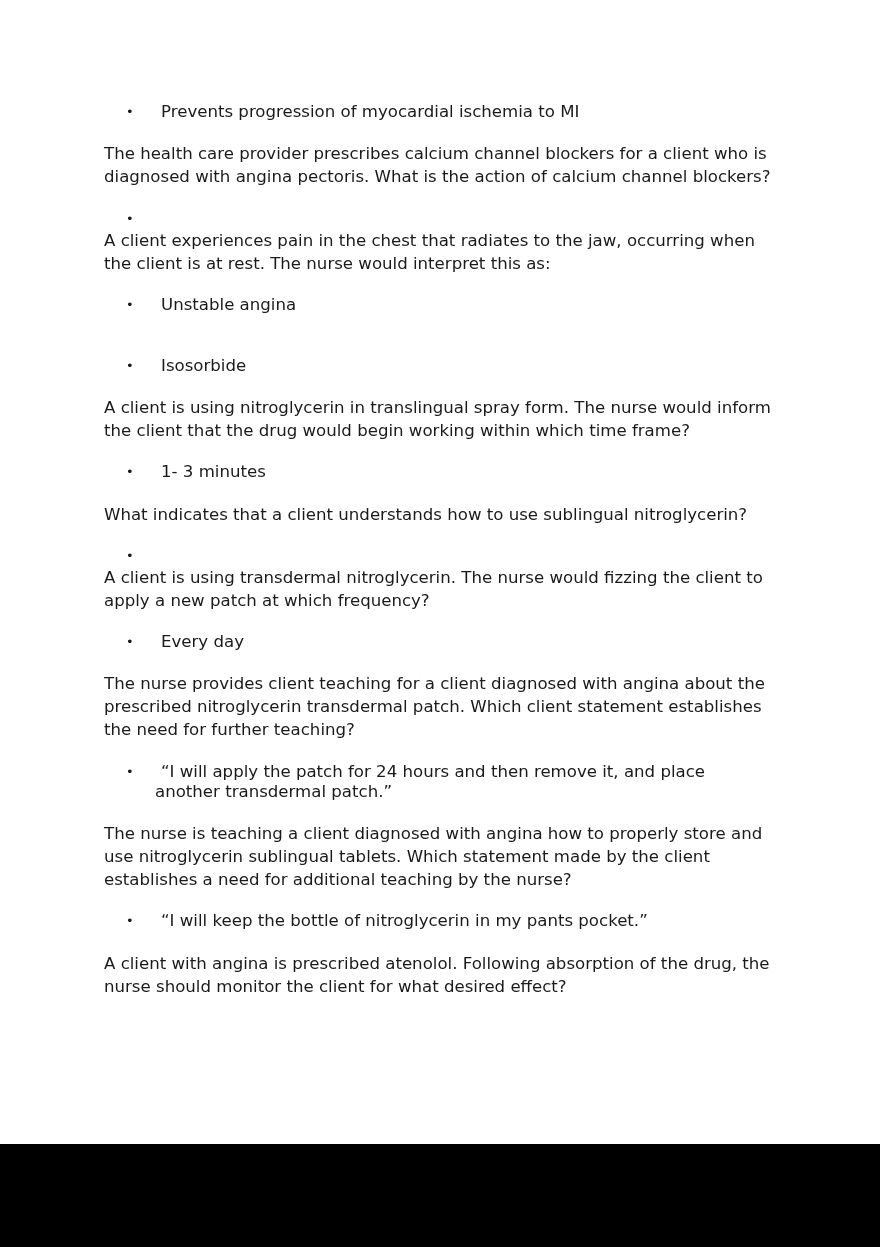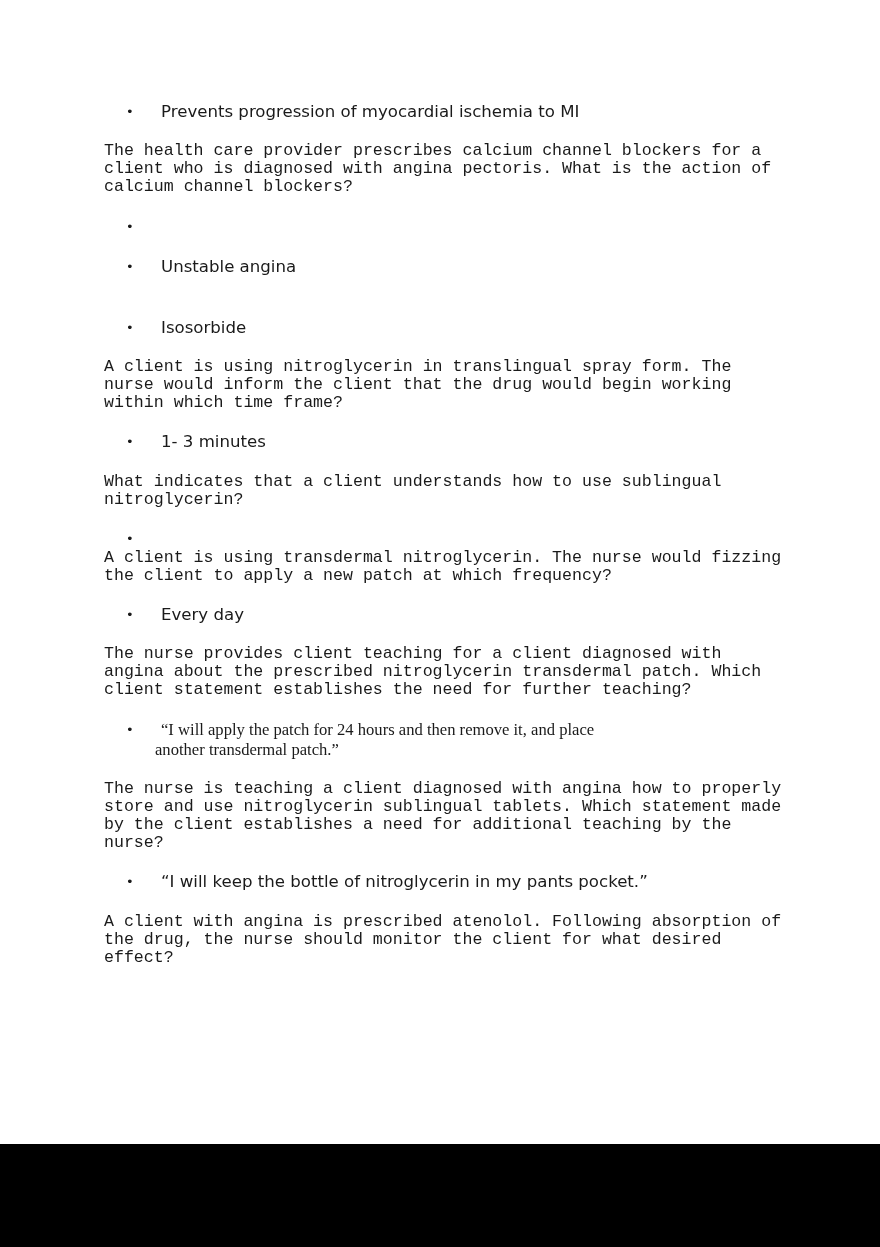--- a/index.html
+++ b/index.html
@@ -2,24 +2,24 @@
 <html><head>
 <meta charset="utf-8">
 <style>
   html, body { margin:0; padding:0; }
   body {
     width:880px; height:1247px; background:#ffffff; position:relative; overflow:hidden;
     font-family: "DejaVu Sans", sans-serif; color:#1a1a1a;
   }
   .page { position:absolute; left:0; top:0; width:880px; height:1144px; background:#ffffff; }
   .content { position:absolute; left:104px; top:102px; width:680px; }
-  .q { font-size:16.6px; line-height:18px; margin:0; padding:0;font-family:Liberation Mono, monospace; }
+  .q { font-size:16.6px; line-height:23px; margin:0; padding:0; }
   .ans { position:relative; font-size:16.6px; line-height:20.2px; margin:0; padding-left:57px; }
   .ans .bullet { position:absolute; left:22px; top:0; font-size:13px; }
-  .ans.multi .text { display:block; text-indent:0;font-family:Liberation Serif, serif; }
+  .ans.multi .text { display:block; text-indent:0; }
   .ans.multi { padding-left:51px; }
   .ans.multi .text .first { padding-left:6px; }
   .gap { height:20.2px; }
   .bottom-bar { position:absolute; left:0; top:1144px; width:880px; height:103px; background:#000000; }
 </style>
 </head>
 <body>
 
 <div class="page">
   <div class="content">
@@ -31,20 +31,21 @@
     <div class="gap"></div>
 
     <p class="q">The health care provider prescribes calcium channel blockers for a client who is diagnosed with angina pectoris. What is the action of calcium channel blockers?</p>
     <div class="gap"></div>
 
     <div class="ans">
       <span class="bullet">•</span>
     </div>
     <div class="gap"></div>
 
+    <p class="q">A client experiences pain in the chest that radiates to the jaw, occurring when the client is at rest. The nurse would interpret this as:</p>
     <div class="gap"></div>
 
     <div class="ans">
       <span class="bullet">•</span>
       <span class="text">Unstable angina</span>
     </div>
     <div class="gap"></div>
 
     <div class="gap"></div>
 

